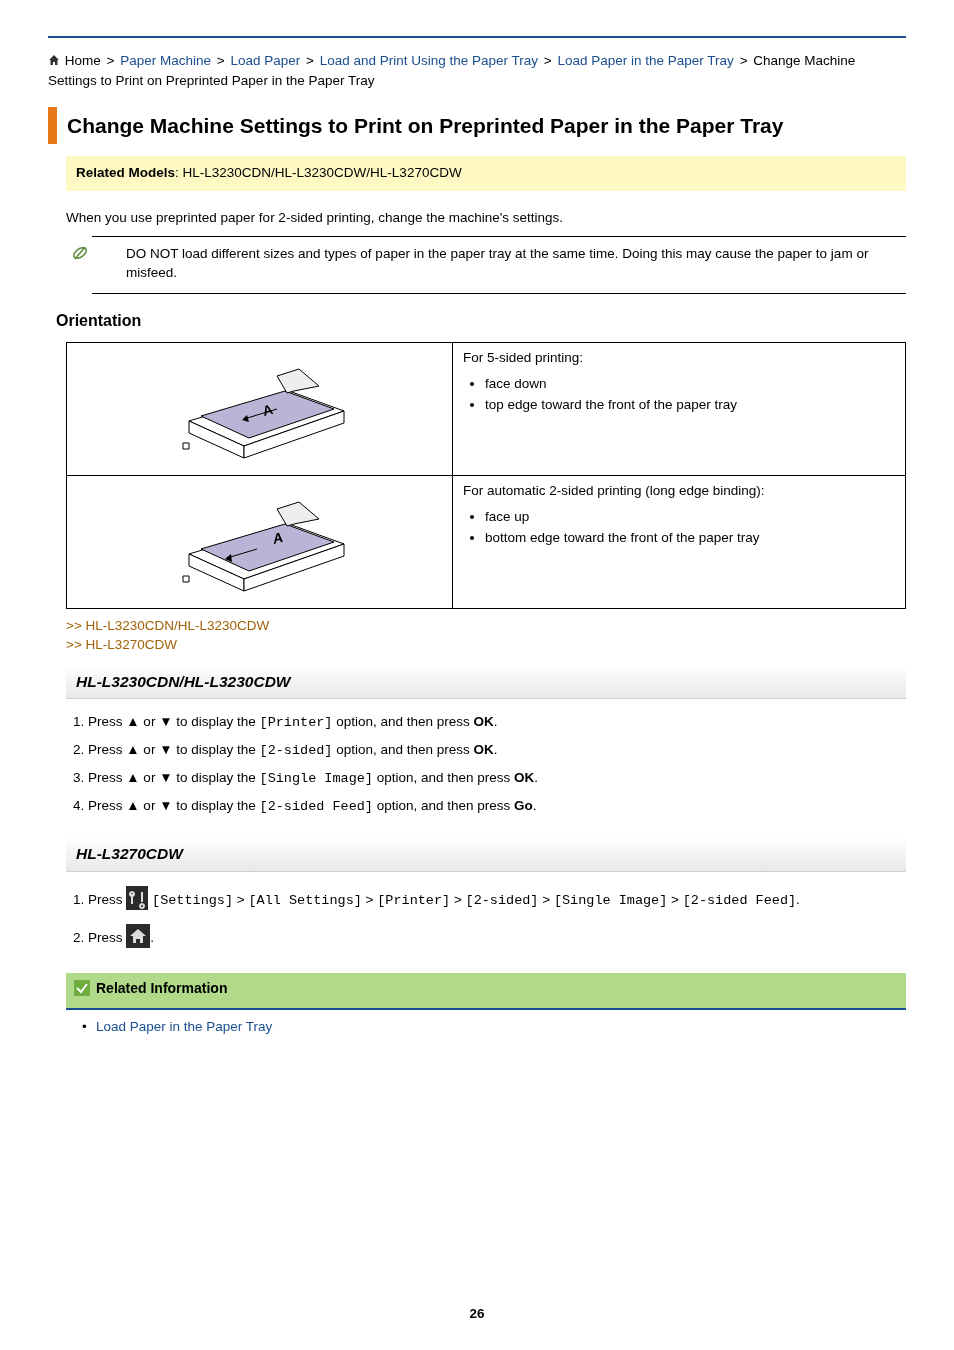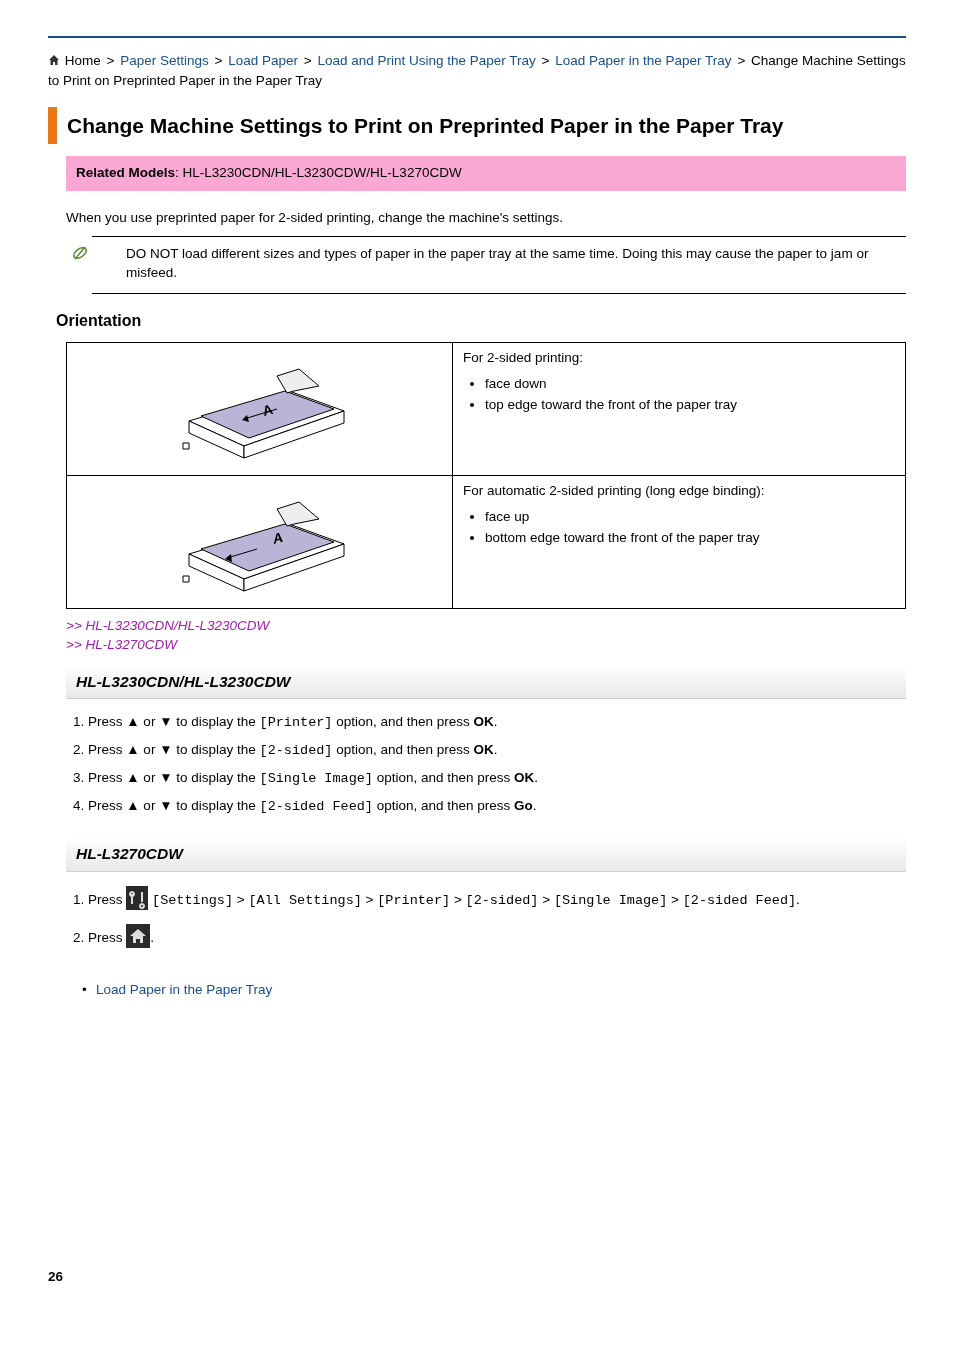--- a/index.html
+++ b/index.html
@@ -29,21 +29,21 @@
   .breadcrumb a { color: #1a4e8e; text-decoration: none; }
   .breadcrumb .sep { color: #000; padding: 0 2px; }
   .page-title {
     font-size: 21px;
     font-weight: bold;
     border-left: 9px solid #e77817;
     padding: 4px 0 4px 10px;
     margin: 10px 0 12px 0;
   }
   .related-models {
-    background: #f9a8d4;
+    background: #fef9c3;
     padding: 8px 10px;
     margin: 0 0 18px 18px;
     font-size: 13.5px;
   }
   .related-models .rm-label { font-weight: bold; }
   .intro-text { margin: 0 0 8px 18px; }
   .note-box {
     position: relative;
     margin: 0 0 16px 18px;
     padding: 8px 10px 10px 34px;
@@ -74,21 +74,21 @@
     vertical-align: top;
   }
   table.orientation td.img-cell {
     width: 46%;
     text-align: center;
     padding: 8px;
   }
   table.orientation ul { list-style: disc; padding-left: 22px; margin-top: 6px; }
   table.orientation ul li { padding: 1px 0; }
   .anchor-links { margin: 6px 0 10px 18px; }
-  .anchor-links a { color: #a21caf; text-decoration: none; display: block; font-style: italic; }
+  .anchor-links a { color: #a16207; text-decoration: none; display: block; }
   .model-sub {
     background: linear-gradient(to bottom, #ffffff 0%, #e8e8e8 100%);
     font-weight: bold;
     font-size: 15.5px;
     padding: 6px 10px;
     margin: 6px 0 10px 18px;
     border-bottom: 1px solid #d0d0d0;
     font-style: italic;
   }
   ol.steps {
@@ -104,36 +104,36 @@
     font-weight: bold;
     font-size: 14px;
     border-bottom: 2px solid #1a4e8e;
   }
   .related-info-header .check-icon { display: inline-block; vertical-align: -3px; margin-right: 6px; }
   .related-info-list { padding: 8px 30px; }
   .related-info-list a { color: #1a4e8e; text-decoration: none; }
   .related-info-list li { list-style: none; position: relative; }
   .related-info-list li::before { content: "•"; position: absolute; left: -14px; color: #000; }
   .icon-inline { display: inline-block; vertical-align: -6px; }
-  .page-footer { text-align: left; font-weight: bold; margin-top: 260px; }
+  .page-footer { text-align: center; font-weight: bold; margin-top: 260px; }
 </style>
 </head>
 <body>
 
 <div class="hr-top"></div>
 
 <div class="breadcrumb">
   <span class="home-icon">
     <svg width="12" height="12" viewBox="0 0 12 12">
         <path d="M6 1 L11 6 L9.5 6 L9.5 11 L7 11 L7 8 L5 8 L5 11 L2.5 11 L2.5 6 L1 6 Z" fill="#333"></path>
       </svg>
   </span>
   <span>Home</span>
   <span class="sep">&gt;</span>
-  <a href="#">Paper Settings</a>
+  <a href="#">Paper Machine</a>
   <span class="sep">&gt;</span>
   <a href="#">Load Paper</a>
   <span class="sep">&gt;</span>
   <a href="#">Load and Print Using the Paper Tray</a>
   <span class="sep">&gt;</span>
   <a href="#">Load Paper in the Paper Tray</a>
   <span class="sep">&gt;</span>
   <span>Change Machine Settings to Print on Preprinted Paper in the Paper Tray</span>
 </div>
 
@@ -168,21 +168,21 @@
         <polygon points="85,95 85,107 185,72 185,60" fill="#fff" stroke="#000" stroke-width="1"></polygon>
         <polygon points="42,65 126,40 175,58 90,87" fill="#b8b5d6" stroke="#000" stroke-width="1"></polygon>
         <polygon points="118,25 140,18 160,35 135,40 128,42" fill="#eee" stroke="#000" stroke-width="1"></polygon>
         <text x="105" y="65" font-family="Arial" font-size="14" font-weight="bold" transform="rotate(-14 105 65)">A</text>
         <line x1="85" y1="68" x2="118" y2="58" stroke="#000" stroke-width="1"></line>
         <polygon points="83,69 88,64 90,71" fill="#000"></polygon>
         <polygon points="24,92 30,92 30,98 24,98" fill="none" stroke="#000" stroke-width="1"></polygon>
       </svg>
     </td>
     <td>
-      <div>For 2-sided printing:</div>
+      <div>For 5-sided printing:</div>
       <ul>
         <li>face down</li>
         <li>top edge toward the front of the paper tray</li>
       </ul>
     </td>
   </tr>
   <tr>
     <td class="img-cell">
       <svg width="200" height="110" viewBox="0 0 200 110">
         <polygon points="30,70 130,40 185,60 85,95" fill="#fff" stroke="#000" stroke-width="1"></polygon>
@@ -246,18 +246,26 @@
     <span>Press </span><span class="icon-inline">
       <svg width="24" height="24" viewBox="0 0 24 24">
           <rect x="0" y="0" width="24" height="24" fill="#2a2a2a"></rect>
           <path d="M12 5 L20 12 L17 12 L17 19 L14 19 L14 15 L10 15 L10 19 L7 19 L7 12 L4 12 Z" fill="#ddd"></path>
         </svg>
     </span><span>.</span>
   </li>
 </ol>
 
 <div class="related-info-box">
+  <div class="related-info-header">
+    <span class="check-icon">
+      <svg width="16" height="16" viewBox="0 0 16 16">
+          <rect width="16" height="16" fill="#6fae3e"></rect>
+          <path d="M3 8 L7 12 L13 4" stroke="#fff" stroke-width="2" fill="none"></path>
+        </svg>
+    </span><span>Related Information</span>
+  </div>
   <ul class="related-info-list">
     <li><a href="#">Load Paper in the Paper Tray</a></li>
   </ul>
 </div>
 
 <div class="page-footer">26</div>
 
 </body></html>

